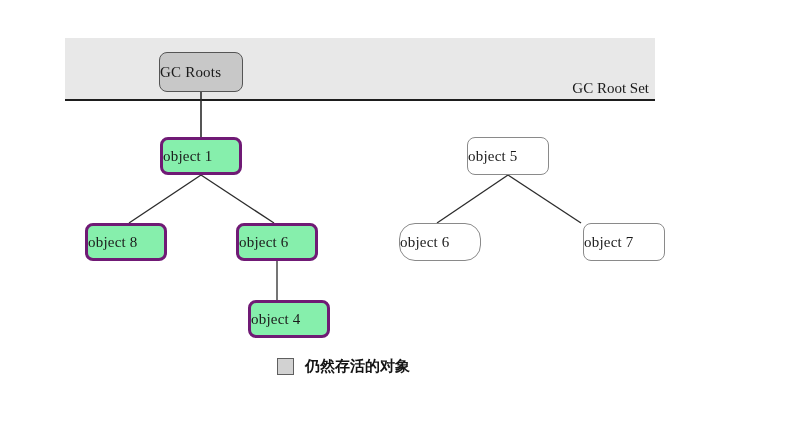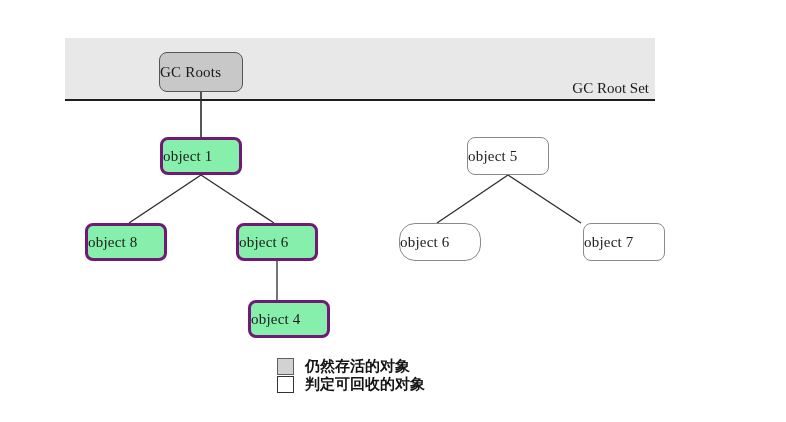--- a/index.html
+++ b/index.html
@@ -188,19 +188,15 @@
 
   <div class="node dead" id="node-object-7">
     <span>object 7</span>
   </div>
 
   <div class="legend">
     <div class="legend-row">
       <span class="legend-swatch alive"></span>
       <span class="legend-label">仍然存活的对象</span>
     </div>
-    <div class="legend-row">
-      <span class="legend-swatch dead"></span>
-      <span class="legend-label">判定可回收的对象</span>
-    </div>
   </div>
 
 </div>
 
 </body></html>

